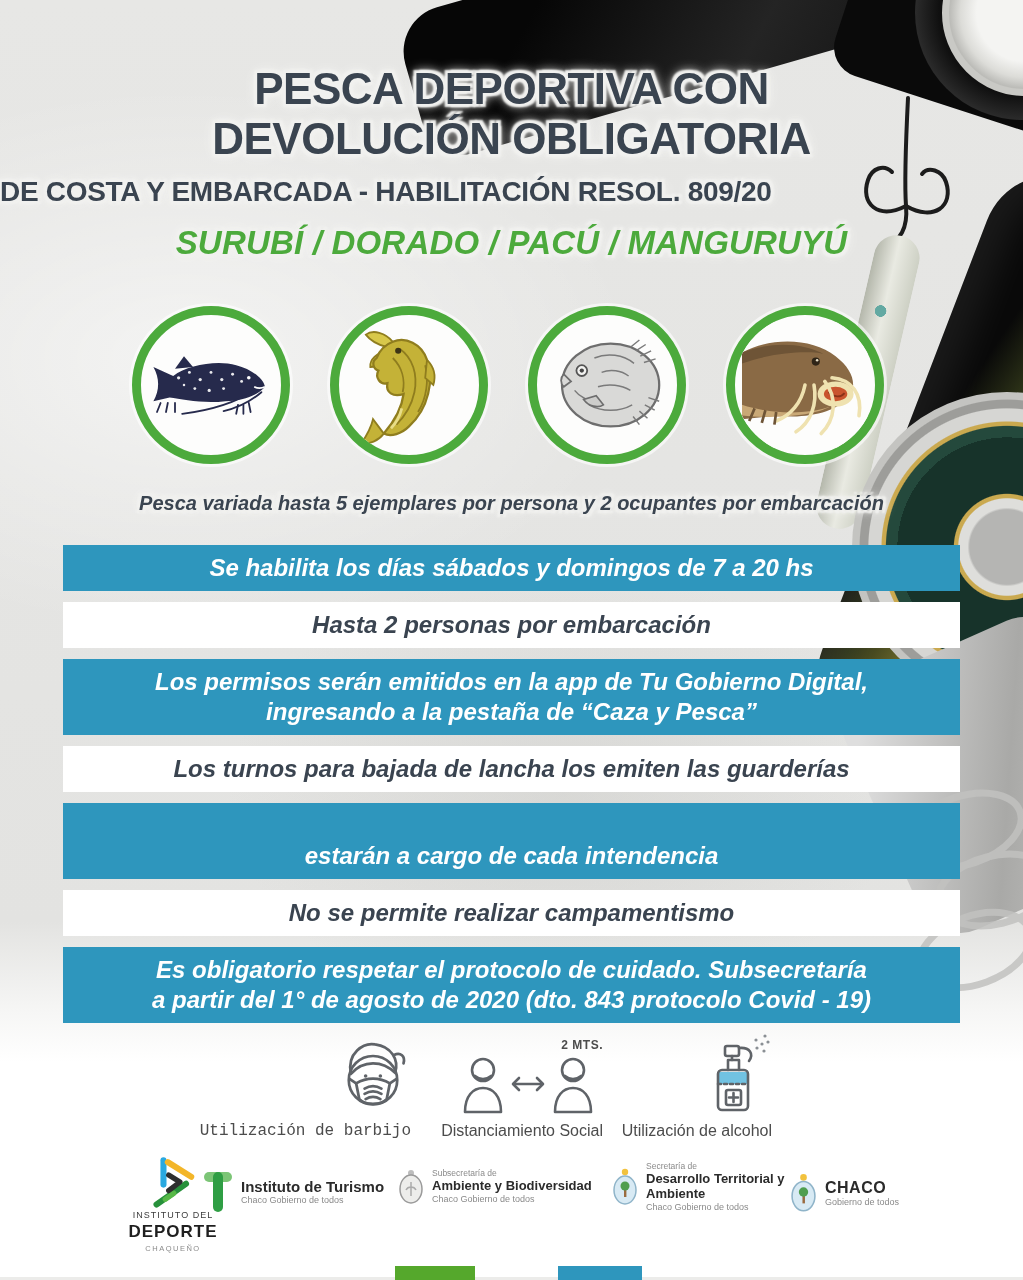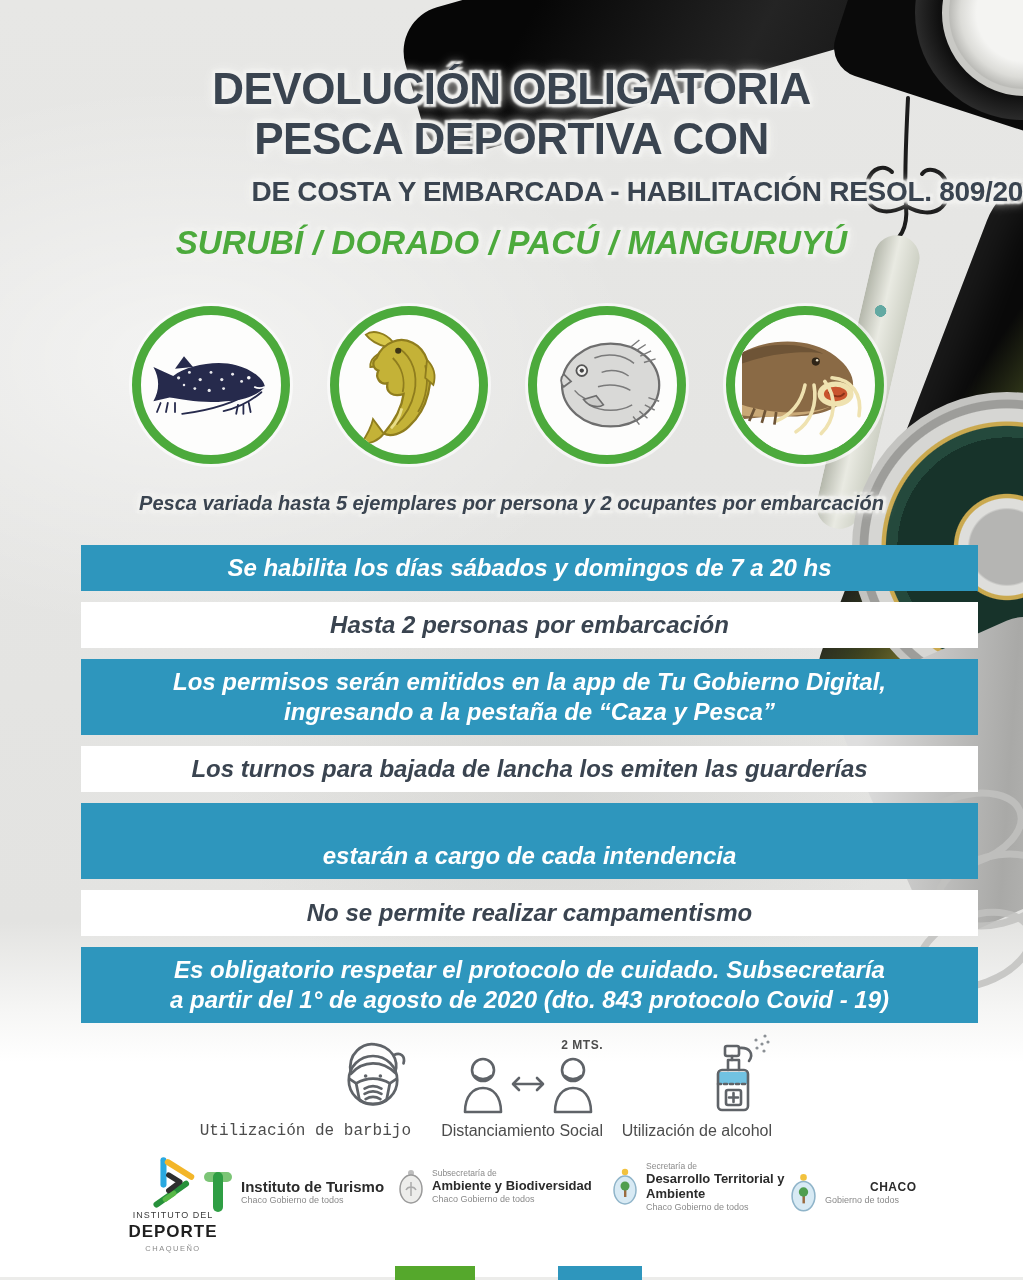--- a/index.html
+++ b/index.html
@@ -40,34 +40,34 @@
   .prop-reel-body{left:872px;top:640px;width:240px;height:270px;border-radius:44px;
     transform:rotate(-24deg);
     background:linear-gradient(118deg,#dedede 10%,#a9a9a7 55%,#cacac8 90%);}
   .prop-hook-svg{left:848px;top:88px;}
   .prop-coil-svg{left:895px;top:770px;opacity:.85;}
   .content{position:absolute;z-index:2;left:0;top:0;width:100%;height:100%;}
 
   .glow{text-shadow:-3px -3px 2px #f1f1ef,3px -3px 2px #f1f1ef,-3px 3px 2px #f1f1ef,3px 3px 2px #f1f1ef,0 0 10px #f5f5f3,0 0 14px #f5f5f3;}
   .title{position:absolute;left:0;top:64px;width:100%;text-align:center;
     color:#3a4450;font-weight:800;font-size:44px;line-height:50px;letter-spacing:-.5px;}
-  .subtitle{position:absolute;left:0;top:176px;width:100%;text-align:right;
+  .subtitle{position:absolute;left:0;top:176px;width:100%;text-align:left;
     color:#3a4450;font-weight:600;font-size:28px;letter-spacing:-.3px;}
   .species{position:absolute;left:0;top:224px;width:100%;text-align:center;
     color:#4caa3c;font-weight:800;font-style:italic;font-size:33px;letter-spacing:.2px;}
 
   .fish-row{position:absolute;left:0;top:306px;width:1016px;display:flex;justify-content:center;gap:40px;}
   .fish-circle{width:140px;height:140px;border-radius:50%;background:#fdfdfc;border:9px solid #4caa3c;
     overflow:hidden;display:flex;align-items:center;justify-content:center;box-shadow:0 0 0 3px rgba(255,255,255,.6);}
   .note{position:absolute;left:0;top:492px;width:100%;text-align:center;
     color:#3a4450;font-weight:600;font-style:italic;font-size:20px;}
 
   .rules{position:absolute;left:63px;top:545px;width:897px;}
   .rule{width:100%;margin-bottom:11px;text-align:center;font-style:italic;font-weight:700;
-    font-size:24px;line-height:30px;padding:8px 0;box-sizing:border-box;margin-left:18px;}
+    font-size:24px;line-height:30px;padding:8px 0;box-sizing:border-box;}
   .rule.blue{background:#2e96bd;color:#ffffff;}
   .rule.white{background:#ffffff;color:#3a4450;}
 
   .covid-row{position:absolute;left:0;top:1032px;width:100%;height:110px;}
   .covid-item{position:absolute;display:flex;flex-direction:column;align-items:flex-end;justify-content:flex-end;height:108px;}
   .covid-label{font-size:16px;color:#4c4c4c;margin-top:6px;white-space:nowrap;}
   .distance-tag{font-size:12px;font-weight:700;color:#4c4c4c;letter-spacing:.5px;margin-bottom:2px;}
 
   .logos-row{position:absolute;left:0;top:1150px;width:100%;height:100px;}
   .logo{position:absolute;display:flex;align-items:center;gap:8px;}
@@ -78,21 +78,21 @@
   .logo-deporte{left:103px;top:6px;width:140px;flex-direction:column;gap:2px;text-align:center;}
   .dep-top{font-size:9px;letter-spacing:1px;color:#3c3c3c;}
   .dep-main{font-size:17px;font-weight:800;color:#1f1f1f;letter-spacing:1px;}
   .dep-sub{font-size:7.5px;letter-spacing:1.5px;color:#8a8a8a;}
   .logo-turismo{left:203px;top:20px;}
   .logo-turismo .logo-main{font-size:15px;}
   .logo-ambiente{left:398px;top:18px;}
   .logo-desarrollo{left:612px;top:12px;}
   .logo-desarrollo .logo-main{width:150px;}
   .logo-chaco{left:790px;top:22px;}
-  .logo-chaco .logo-main{font-size:12px;letter-spacing:.5px;margin-left:45px;}
+  .logo-chaco .logo-main{font-size:16px;letter-spacing:.5px;}
 
   .footer-line{position:absolute;left:0;top:1277px;width:100%;height:3px;background:#ececea;}
   .footer-block-green{position:absolute;left:395px;top:1266px;width:80px;height:14px;background:#55a82c;}
   .footer-block-blue{position:absolute;left:558px;top:1266px;width:84px;height:14px;background:#2e96bd;}
 </style>
 </head>
 <body>
 
 <div class="poster">
 
@@ -116,22 +116,22 @@
     <g fill="none" stroke="#c2c2c0" stroke-width="7">
       <ellipse cx="70" cy="60" rx="58" ry="34" transform="rotate(-18 70 60)"></ellipse>
       <ellipse cx="100" cy="120" rx="58" ry="34" transform="rotate(-14 100 120)"></ellipse>
       <ellipse cx="80" cy="180" rx="58" ry="34" transform="rotate(-20 80 180)"></ellipse>
     </g>
   </svg>
 
   <div class="content">
 
     <div class="title glow">
+      <div>PESCA DEPORTIVA CON</div>
       <div>DEVOLUCIÓN OBLIGATORIA</div>
-      <div>PESCA DEPORTIVA CON</div>
     </div>
     <div class="subtitle glow">DE COSTA Y EMBARCADA - HABILITACIÓN RESOL. 809/20</div>
     <div class="species glow">SURUBÍ / DORADO / PACÚ / MANGURUYÚ</div>
 
     <div class="fish-row">
 
       <div class="fish-circle">
         <svg width="126" height="126" viewBox="0 0 140 140">
           <path d="M6,50 L28,60 C44,48 76,42 98,48 C114,52 128,62 130,72 C122,82 104,88 86,88 C62,91 38,86 24,84 L6,88 C13,76 13,62 6,50 Z" fill="#262a4c"></path>
           <path d="M30,52 L40,38 L50,50 Z" fill="#262a4c"></path>

